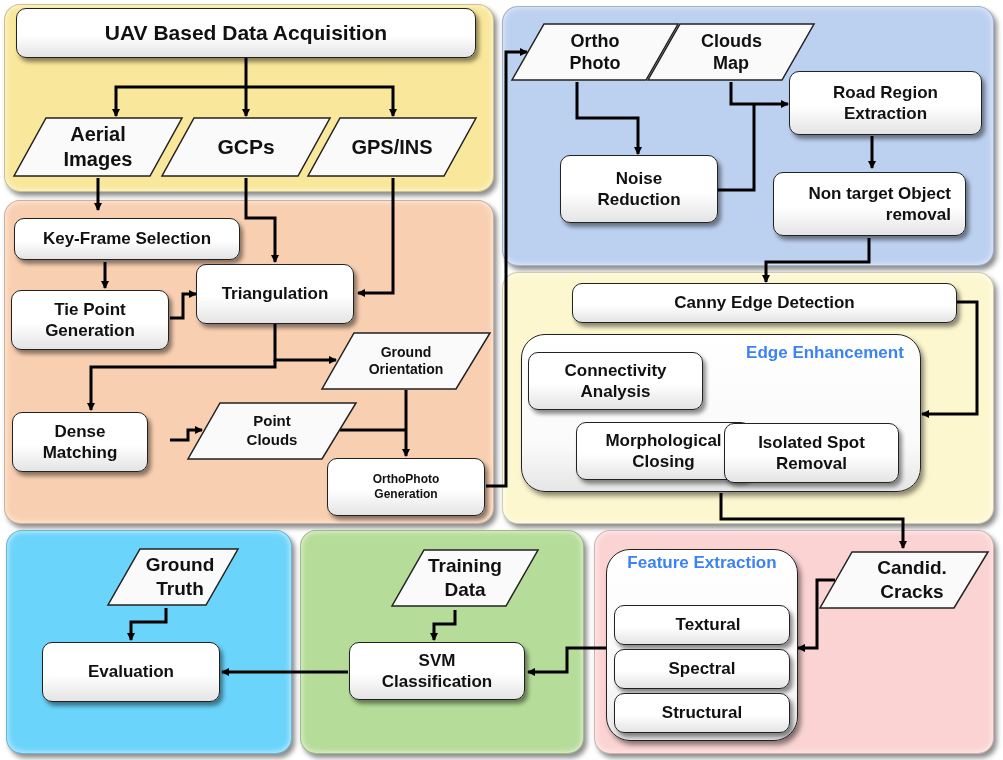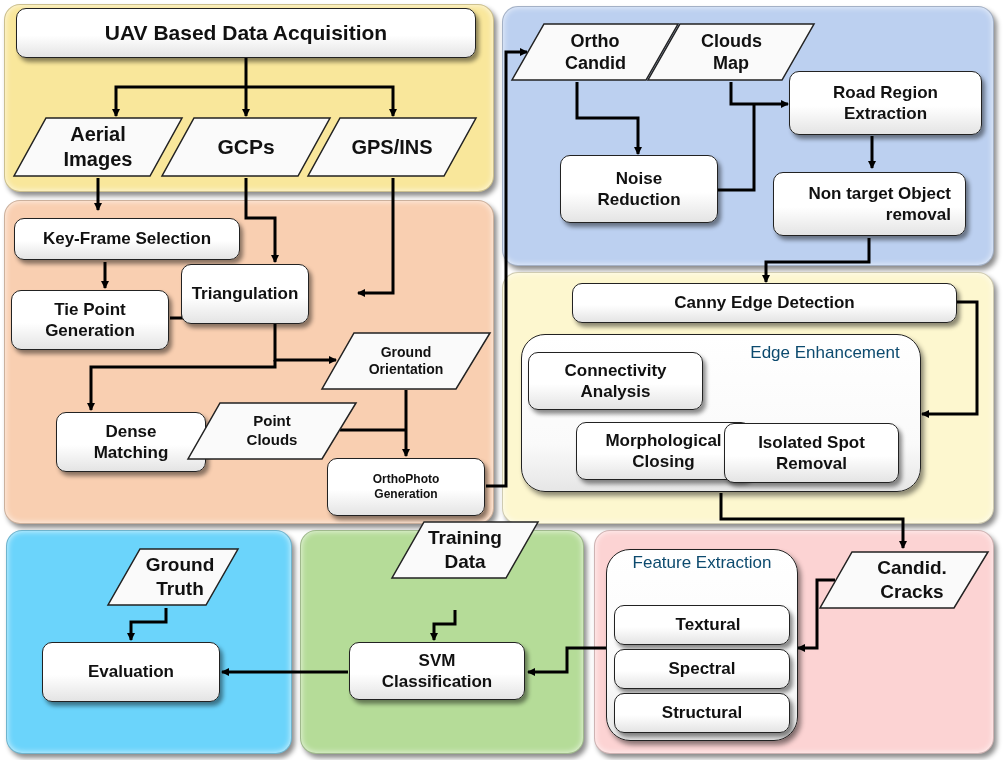--- a/index.html
+++ b/index.html
@@ -14,21 +14,21 @@
          display:flex; align-items:center; justify-content:center; text-align:center;
          font-weight:bold; color:#111; line-height:1.25; box-sizing:border-box; }
   .group { position:absolute; background:linear-gradient(180deg,#ffffff 0%,#fafafa 70%,#e6e6e6 100%);
            border:1.5px solid #222; border-radius:24px; box-shadow: 3px 4px 5px rgba(0,0,0,0.45);
            box-sizing:border-box; }
   .para { position:absolute; display:flex; align-items:center; justify-content:center; text-align:center;
           font-weight:bold; color:#111; line-height:1.25; }
   .para .shape { position:absolute; inset:0; }
   .para span { position:relative; }
   svg.lines { position:absolute; left:0; top:0; pointer-events:none; }
-  .glabel { position:absolute; font-weight:normal; color:#0c4a6e; text-align:center; line-height:1.25; }
+  .glabel { position:absolute; font-weight:bold; color:#3b82f6; text-align:center; line-height:1.25; }
 </style>
 </head>
 <body>
 
 <div class="panel" style="left:4px;top:4px;width:488px;height:186px;background:#f9e79b;"></div>
 <div class="panel" style="left:4px;top:200px;width:488px;height:322px;background:#f9cfb1;"></div>
 <div class="panel" style="left:502px;top:6px;width:490px;height:258px;background:#bcd0f0;"></div>
 <div class="panel" style="left:502px;top:272px;width:490px;height:250px;background:#fdf7cf;"></div>
 <div class="panel" style="left:6px;top:530px;width:284px;height:222px;background:#6bd4fb;"></div>
 <div class="panel" style="left:300px;top:530px;width:282px;height:222px;background:#b5dc98;"></div>
@@ -86,41 +86,41 @@
 </div>
 <div class="para" style="left:306px;top:116px;width:172px;height:62px;font-size:20px;">
   <svg class="shape" viewBox="0 0 172 62" preserveAspectRatio="none">
       <polygon points="34,2 170,2 138,60 2,60" fill="#fafafa" stroke="#222" stroke-width="1.5"></polygon>
     </svg>
   <span>GPS/INS</span>
 </div>
 
 <div class="box" style="left:14px;top:218px;width:226px;height:42px;font-size:17px;">Key-Frame Selection</div>
 <div class="box" style="left:11px;top:290px;width:158px;height:60px;font-size:17px;padding:0 20px;">Tie Point Generation</div>
-<div class="box" style="left:181px;top:264px;width:128px;height:60px;font-size:17px;">Triangulation</div>
+<div class="box" style="left:196px;top:264px;width:158px;height:60px;font-size:17px;">Triangulation</div>
 <div class="para" style="left:320px;top:331px;width:172px;height:60px;font-size:14px;">
   <svg class="shape" viewBox="0 0 172 60" preserveAspectRatio="none">
       <polygon points="34,2 170,2 136,58 2,58" fill="#fafafa" stroke="#222" stroke-width="1.5"></polygon>
     </svg>
   <span style="width:90px">Ground Orientation</span>
 </div>
-<div class="box" style="left:12px;top:412px;width:150px;height:60px;font-size:17px;padding:0 30px;margin-left:44px;">Dense Matching</div>
+<div class="box" style="left:12px;top:412px;width:136px;height:60px;font-size:17px;padding:0 30px;">Dense Matching</div>
 <div class="para" style="left:186px;top:401px;width:172px;height:60px;font-size:15px;">
   <svg class="shape" viewBox="0 0 172 60" preserveAspectRatio="none">
       <polygon points="34,2 170,2 136,58 2,58" fill="#fafafa" stroke="#222" stroke-width="1.5"></polygon>
     </svg>
   <span style="width:60px">Point Clouds</span>
 </div>
 <div class="box" style="left:327px;top:458px;width:158px;height:58px;font-size:12px;padding:0 22px;">OrthoPhoto Generation</div>
 
 <div class="para" style="left:510px;top:22px;width:170px;height:60px;font-size:18px;">
   <svg class="shape" viewBox="0 0 170 60" preserveAspectRatio="none">
       <polygon points="34,2 168,2 136,58 2,58" fill="#fafafa" stroke="#222" stroke-width="1.5"></polygon>
     </svg>
-  <span style="width:60px">Ortho Candid</span>
+  <span style="width:60px">Ortho Photo</span>
 </div>
 <div class="para" style="left:646px;top:22px;width:170px;height:60px;font-size:18px;">
   <svg class="shape" viewBox="0 0 170 60" preserveAspectRatio="none">
       <polygon points="34,2 168,2 136,58 2,58" fill="#fafafa" stroke="#222" stroke-width="1.5"></polygon>
     </svg>
   <span style="width:60px">Clouds Map</span>
 </div>
 <div class="box" style="left:789px;top:71px;width:193px;height:64px;font-size:17px;padding:6px 40px;">Road Region Extraction</div>
 <div class="box" style="left:560px;top:155px;width:158px;height:68px;font-size:17px;padding:0 30px;">Noise Reduction</div>
 <div class="box" style="left:773px;top:172px;width:193px;height:64px;font-size:17px;padding:0 14px;text-align:right;">Non target Object removal</div>
@@ -137,21 +137,21 @@
 <div class="box" style="left:614px;top:605px;width:176px;height:40px;font-size:17px;padding-left:12px;">Textural</div>
 <div class="box" style="left:614px;top:649px;width:176px;height:40px;font-size:17px;">Spectral</div>
 <div class="box" style="left:614px;top:693px;width:176px;height:40px;font-size:17px;">Structural</div>
 <div class="para" style="left:818px;top:550px;width:172px;height:60px;font-size:19px;">
   <svg class="shape" viewBox="0 0 172 60" preserveAspectRatio="none">
       <polygon points="34,2 170,2 136,58 2,58" fill="#fafafa" stroke="#222" stroke-width="1.5"></polygon>
     </svg>
   <span style="width:70px;padding-left:16px">Candid. Cracks</span>
 </div>
 
-<div class="para" style="left:390px;top:520px;width:150px;height:60px;font-size:19px;">
+<div class="para" style="left:390px;top:548px;width:150px;height:60px;font-size:19px;">
   <svg class="shape" viewBox="0 0 150 60" preserveAspectRatio="none">
       <polygon points="34,2 148,2 116,58 2,58" fill="#fafafa" stroke="#222" stroke-width="1.5"></polygon>
     </svg>
   <span style="width:80px">Training Data</span>
 </div>
 <div class="box" style="left:349px;top:642px;width:176px;height:58px;font-size:17px;padding:0 20px;">SVM Classification</div>
 
 <div class="para" style="left:106px;top:547px;width:134px;height:60px;font-size:19px;">
   <svg class="shape" viewBox="0 0 134 60" preserveAspectRatio="none">
       <polygon points="34,2 132,2 100,58 2,58" fill="#fafafa" stroke="#222" stroke-width="1.5"></polygon>

